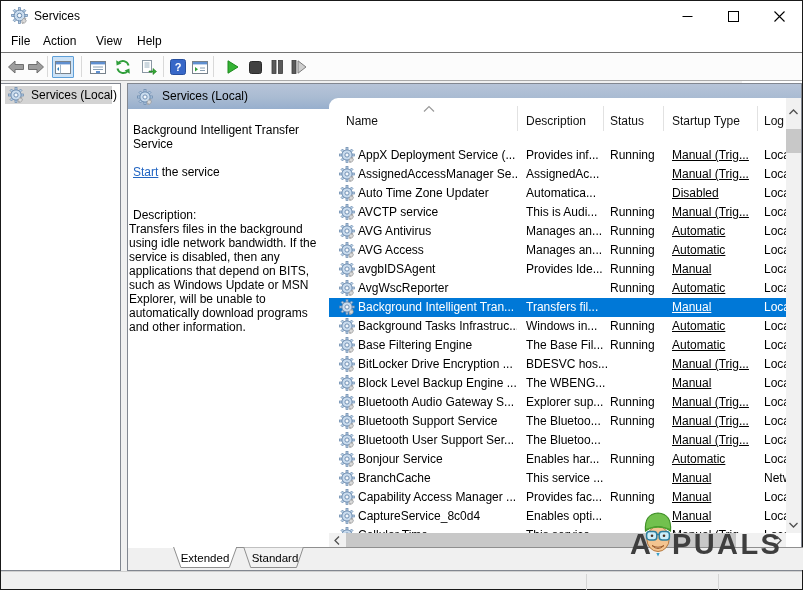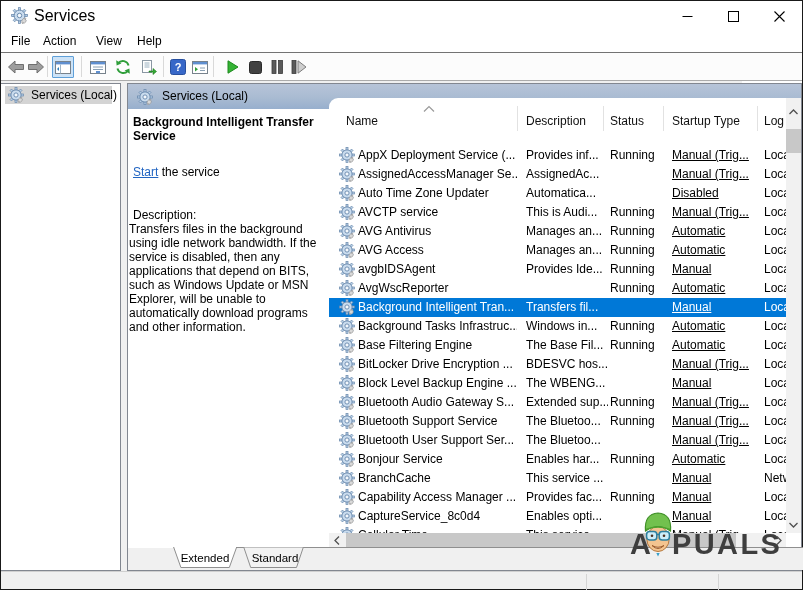--- a/index.html
+++ b/index.html
@@ -3,21 +3,21 @@
 <meta charset="utf-8">
 <style>
   * { margin:0; padding:0; box-sizing:border-box; }
   html,body { width:803px; height:590px; overflow:hidden; background:#ffffff; }
   body { font-family:"Liberation Sans", sans-serif; font-size:12px; color:#000; -webkit-font-smoothing:antialiased; }
   .window { position:relative; width:803px; height:590px; background:#fff; border:1px solid #191919; }
 
   
   .titlebar { position:absolute; left:0; top:0; width:801px; height:30px; background:#fff; }
   .titlebar .appicon { position:absolute; left:10px; top:6px; width:17px; height:17px; }
-  .titlebar .title { position:absolute; left:33px; top:0; height:30px; line-height:30px; font-size:16px; }
+  .titlebar .title { position:absolute; left:33px; top:0; height:30px; line-height:30px; font-size:12px; }
   .winbtn { position:absolute; top:0; width:46px; height:30px; display:flex; align-items:center; justify-content:center; }
   .winbtn.min { left:663px; } .winbtn.max { left:709px; } .winbtn.close { left:755px; }
 
   
   .menubar { position:absolute; left:0; top:30px; width:801px; height:22px; background:#fff; border-bottom:1px solid #737373; }
   .menuitem { position:absolute; top:0; height:21px; line-height:21px; }
   .menuitem.m0 { left:10px; }
   .menuitem.m1 { left:42px; }
   .menuitem.m2 { left:95px; }
   .menuitem.m3 { left:136px; }
@@ -34,21 +34,21 @@
   .treeitem { position:absolute; left:4px; top:2px; width:107px; height:18px; background:#d4d4d4; }
   .treeitem .gear { position:absolute; left:3px; top:1px; width:16px; height:16px; }
   .treeitem .lbl { position:absolute; left:26px; top:0; height:18px; line-height:18px; white-space:nowrap; }
 
   .workpane { position:absolute; left:126px; top:2px; width:675px; height:488px; background:#f0f0f0; border:1px solid #828790; }
   .banner { position:absolute; left:0; top:0; width:673px; height:25px; background:linear-gradient(180deg,#b7c4d8 0%, #a9bbd2 55%, #97afcd 100%); }
   .banner .gear { position:absolute; left:9px; top:5px; width:16px; height:16px; }
   .banner .lbl { position:absolute; left:34px; top:0; height:25px; line-height:25px; }
 
   .descpane { position:absolute; left:0; top:25px; width:201px; height:439px; background:#fff; overflow:hidden; }
-  .svc-title { position:absolute; left:5px; top:6px; width:192px; font-weight:bold; line-height:14px; white-space:pre-line; }
+  .svc-title { position:absolute; left:5px; top:14px; width:192px; font-weight:normal; line-height:14px; white-space:pre-line; }
   .start-line { position:absolute; left:5px; top:56px; white-space:nowrap; }
   .start-link { color:#2265c2; text-decoration:underline;text-align:center; }
   .desc-label { position:absolute; left:5px; top:99px; }
   .desc-text { position:absolute; left:1px; top:113px; width:196px; line-height:14px; white-space:pre-line; }
 
   .listpane { position:absolute; left:201px; top:14px; width:472px; height:450px; background:#fff; border-top-left-radius:9px; }
 
   
   .lheader { position:absolute; left:0; top:0; width:472px; height:36px; }
   .hcol { position:absolute; top:14px; height:19px; line-height:19px; color:#101010; white-space:nowrap; overflow:hidden; }
@@ -434,21 +434,21 @@
               <div class="cell c-status"></div>
               <div class="cell c-startup">Manual</div>
               <div class="cell c-logon">Loca</div>
             </div>
 
             <div class="lrow">
               <svg class="cell c-icon" viewBox="0 0 16 16">
                 <use href="#icon-gear"></use>
               </svg>
               <div class="cell c-name">Bluetooth Audio Gateway S...</div>
-              <div class="cell c-desc">Extended sup...</div>
+              <div class="cell c-desc">Explorer sup...</div>
               <div class="cell c-status">Running</div>
               <div class="cell c-startup">Manual (Trig...</div>
               <div class="cell c-logon">Loca</div>
             </div>
 
             <div class="lrow">
               <svg class="cell c-icon" viewBox="0 0 16 16">
                 <use href="#icon-gear"></use>
               </svg>
               <div class="cell c-name">Bluetooth Support Service</div>

